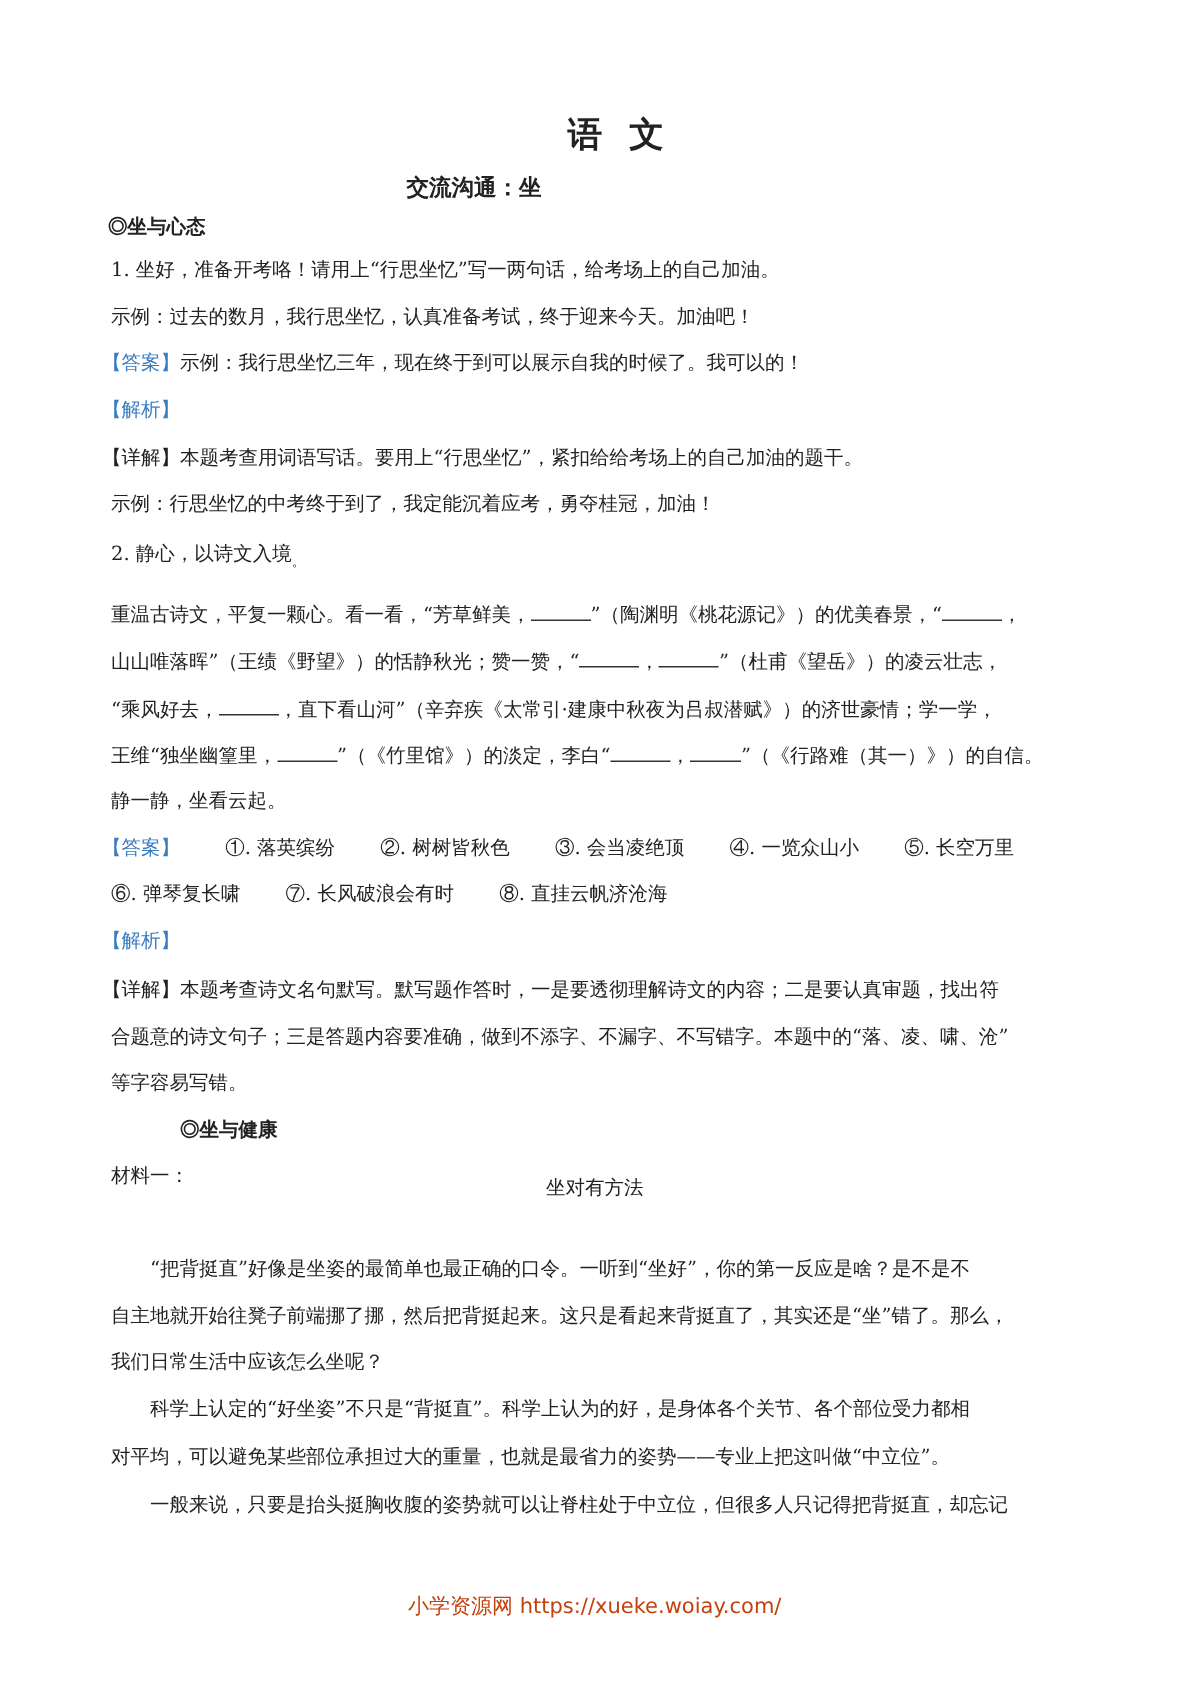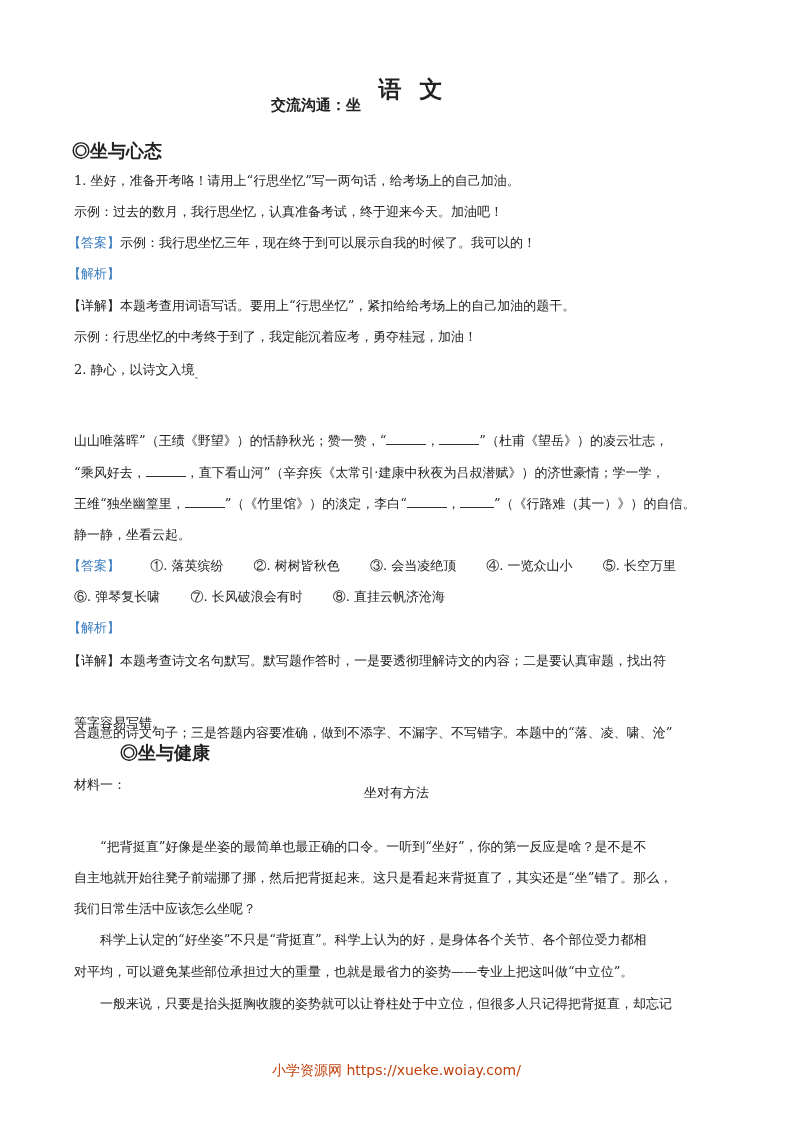--- a/index.html
+++ b/index.html
@@ -2,24 +2,24 @@
 <html><head>
 <meta charset="utf-8">
 <style>
   html, body { margin:0; padding:0; background:#fff; }
   body { width:793px; height:1122px; position:relative; overflow:hidden;
          font-family:"DejaVu Serif","Liberation Serif",serif; color:#222; }
   .page { position:absolute; left:0; top:0; width:793px; height:1122px; }
   .title { position:absolute; top:74px; left:0; width:793px; text-align:center;
            font-family:"DejaVu Sans","Liberation Sans",sans-serif; font-weight:bold;
            font-size:23px; letter-spacing:18px; text-indent:18px;margin-left:14px; }
-  .subtitle { position:absolute; top:96px; left:0; width:632px; text-align:center;
+  .subtitle { position:absolute; top:116px; left:0; width:632px; text-align:center;
            font-family:Liberation Sans, sans-serif; font-weight:bold; font-size:15px; }
   .line { position:absolute; left:74px; font-size:13px; line-height:18px; white-space:nowrap; }
-  .h2 { font-family:Liberation Serif, serif; font-weight:bold; font-size:18px; }
+  .h2 { font-family:Liberation Serif, serif; font-weight:bold; font-size:13px; }
   .tag { color:#3a7cc0; }
   .blank { display:inline-block; border-bottom:1px solid #333; height:12px; vertical-align:baseline; }
   .b6 { width:40px; } .b5 { width:34px; }
   .ans-item { display:inline-block; margin-left:26px; }
   .ans-item:first-of-type { margin-left:22px; }
   .mat { font-family:"DejaVu Serif","Liberation Serif",serif; font-size:13px; }
   .center { left:0; width:793px; text-align:center; }
   .indent { text-indent:26px; }
   .footer { position:absolute; top:1062px; left:0; width:793px; text-align:center;
             font-family:"DejaVu Sans","Liberation Sans",sans-serif; font-size:14px; color:#c2410c; }
@@ -42,20 +42,23 @@
   <div class="line tag" style="top:265px;left:68px;">【解析】</div>
   <div class="line" style="top:297px;left:68px;">
     <span>【详解】</span><span>本题考查用词语写话。要用上“行思坐忆”，紧扣给给考场上的自己加油的题干。</span>
   </div>
   <div class="line" style="top:328px;">示例：行思坐忆的中考终于到了，我定能沉着应考，勇夺桂冠，加油！</div>
 
   <div class="line" style="top:361px;">
     <span>2. 静心，以诗文入境</span><span style="font-size:9px;vertical-align:-4px;">。</span>
   </div>
 
+  <div class="line" style="top:401px;">
+    <span>重温古诗文，平复一颗心。看一看，“芳草鲜美，</span><span class="blank b6"></span><span>”（陶渊明《桃花源记》）的优美春景，“</span><span class="blank b6"></span><span>，</span>
+  </div>
   <div class="line" style="top:432px;">
     <span>山山唯落晖”（王绩《野望》）的恬静秋光；赞一赞，“</span><span class="blank b6"></span><span>，</span><span class="blank b6"></span><span>”（杜甫《望岳》）的凌云壮志，</span>
   </div>
   <div class="line" style="top:464px;">
     <span>“乘风好去，</span><span class="blank b6"></span><span>，直下看山河”（辛弃疾《太常引·建康中秋夜为吕叔潜赋》）的济世豪情；学一学，</span>
   </div>
   <div class="line" style="top:495px;">
     <span>王维“独坐幽篁里，</span><span class="blank b6"></span><span>”（《竹里馆》）的淡定，李白“</span><span class="blank b6"></span><span>，</span><span class="blank b5"></span><span>”（《行路难（其一）》）的自信。</span>
   </div>
   <div class="line" style="top:526px;">静一静，坐看云起。</div>
@@ -70,21 +73,21 @@
   </div>
   <div class="line" style="top:588px;">
     <span>⑥. 弹琴复长啸</span>
     <span class="ans-item">⑦. 长风破浪会有时</span>
     <span class="ans-item">⑧. 直挂云帆济沧海</span>
   </div>
   <div class="line tag" style="top:619px;left:68px;">【解析】</div>
   <div class="line" style="top:652px;left:68px;">
     <span>【详解】</span><span>本题考查诗文名句默写。默写题作答时，一是要透彻理解诗文的内容；二是要认真审题，找出符</span>
   </div>
-  <div class="line" style="top:683px;margin-top:41px;">合题意的诗文句子；三是答题内容要准确，做到不添字、不漏字、不写错字。本题中的“落、凌、啸、沧”</div>
+  <div class="line" style="top:683px;">合题意的诗文句子；三是答题内容要准确，做到不添字、不漏字、不写错字。本题中的“落、凌、啸、沧”</div>
   <div class="line" style="top:714px;">等字容易写错。</div>
 
   <div class="line h2" style="top:744px;left:72px;margin-left:48px;">◎坐与健康</div>
   <div class="line" style="top:776px;">材料一：</div>
   <div class="line mat center" style="top:784px;">坐对有方法</div>
 
   <div class="line mat indent" style="top:838px;">“把背挺直”好像是坐姿的最简单也最正确的口令。一听到“坐好”，你的第一反应是啥？是不是不</div>
   <div class="line mat" style="top:869px;">自主地就开始往凳子前端挪了挪，然后把背挺起来。这只是看起来背挺直了，其实还是“坐”错了。那么，</div>
   <div class="line mat" style="top:900px;">我们日常生活中应该怎么坐呢？</div>
   <div class="line mat indent" style="top:931px;">科学上认定的“好坐姿”不只是“背挺直”。科学上认为的好，是身体各个关节、各个部位受力都相</div>

